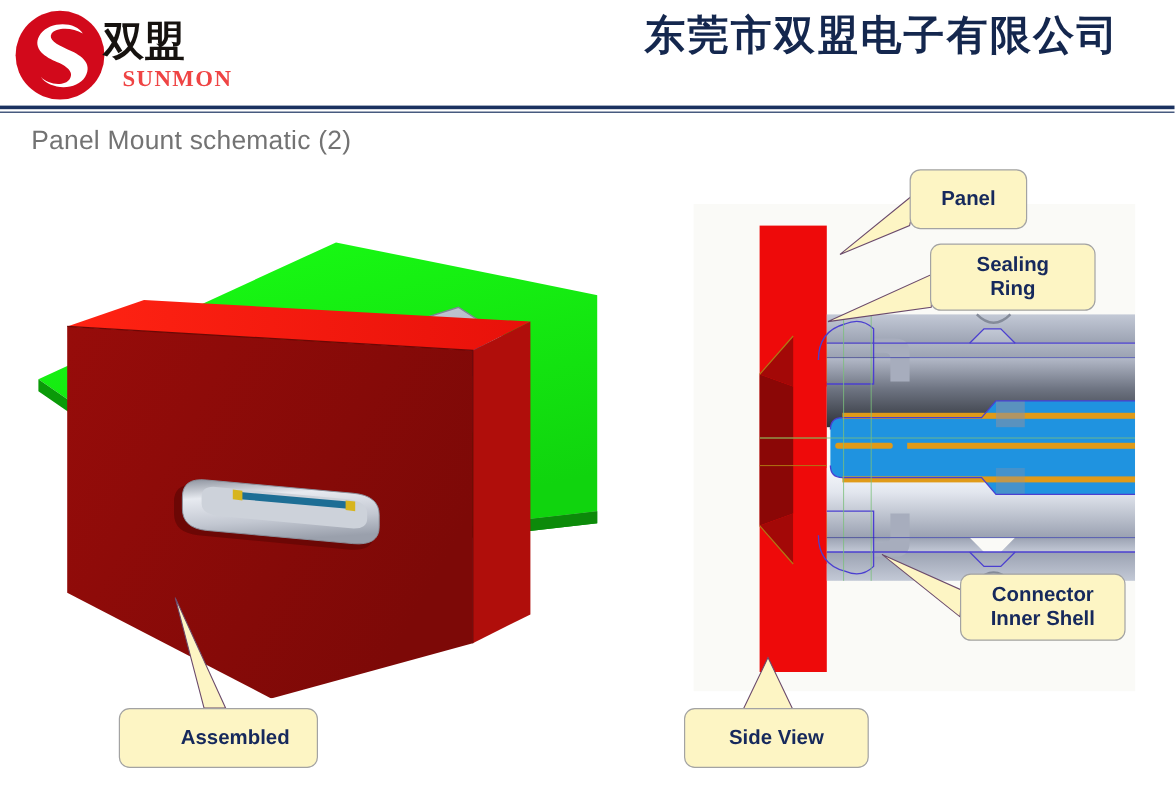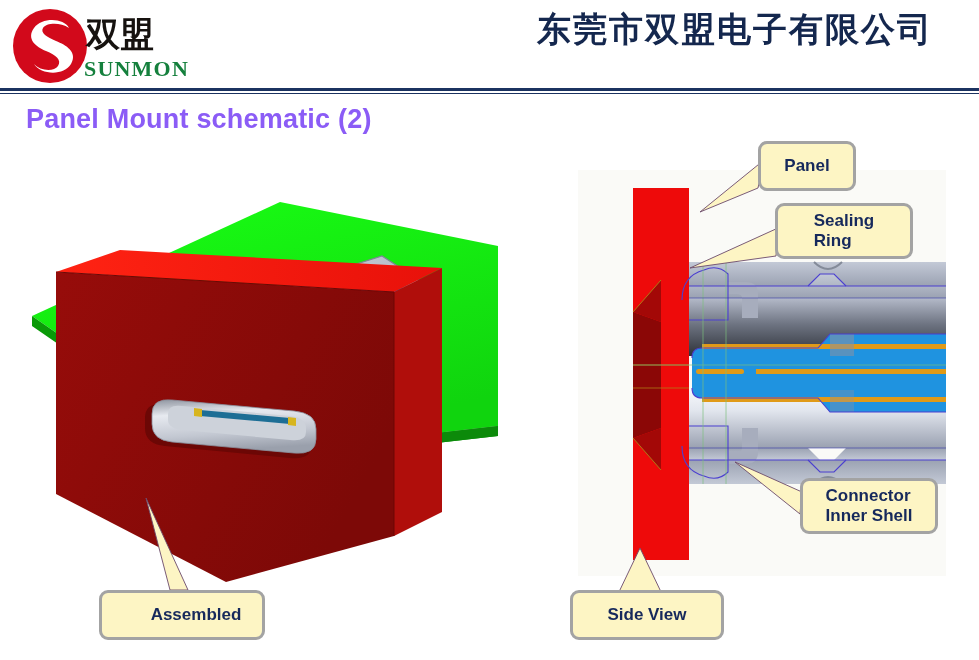--- a/index.html
+++ b/index.html
@@ -10,64 +10,64 @@
     overflow:hidden;
     position:relative;
   }
   .slide{position:absolute;inset:0;width:979px;height:660px;overflow:hidden;background:#fff;}
 
   
   .header{position:absolute;left:0;top:0;width:979px;height:92px;background:#ffffff;}
   .logo-wrap{position:absolute;left:12px;top:6px;width:175px;height:80px;}
   .logo-mark{position:absolute;left:0;top:2px;width:76px;height:76px;}
   .logo-cn{position:absolute;left:72px;top:4px;width:105px;height:48px;}
-  .logo-en{position:absolute;left:72px;top:50px;
+  .logo-en{position:absolute;left:90px;top:50px;
     font-family:"Liberation Serif", serif;
-    font-weight:bold;font-size:22px;letter-spacing:1.2px;color:#15803d;}
+    font-weight:bold;font-size:19px;letter-spacing:1.2px;color:#ef4444;}
 
   .company-name{
     position:absolute;left:500px;top:0;width:470px;height:60px;
     display:flex;align-items:center;justify-content:center;
     font-family:Liberation Serif, serif;
     font-weight:bold;font-size:34px;letter-spacing:2px;color:#14274e;
     white-space:nowrap;
   }
   .rule-outer{position:absolute;left:0;top:88px;width:979px;height:3px;background:#1b3260;}
   .rule-inner{position:absolute;left:0;top:93px;width:979px;height:1px;background:#1b3260;}
 
   
   .slide-title{
     position:absolute;left:26px;top:104px;
-    font-size:27px;font-weight:bold;color:#8b5cf6;
+    font-size:22px;font-weight:normal;color:#737373;
     letter-spacing:0.2px;white-space:nowrap;
   }
 
   
   .fig-left{
     position:absolute;left:22px;top:194px;width:476px;height:388px;
     background:#ffffff;overflow:hidden;
   }
   .fig-right{
     position:absolute;left:578px;top:170px;width:368px;height:406px;
     background:#fafaf7;overflow:hidden;
   }
   .fig-svg{display:block;width:100%;height:100%;}
 
   
   .callout{
     position:absolute;
     background:#fdf5c4;
-    border:3px solid #a3a3a3;
+    border:1px solid #a3a3a3;
     border-radius:9px;
     color:#16295c;
     font-weight:bold;
     font-size:17px;
     line-height:1.18;
     display:flex;align-items:center;justify-content:center;
-    text-align:left;
+    text-align:center;
     box-sizing:border-box;
     z-index:6;
   }
   .callout-tail{position:absolute;z-index:5;overflow:visible;}
   .leader{position:absolute;z-index:4;overflow:visible;pointer-events:none;}
 
   #callout-panel{left:758px;top:141px;width:98px;height:50px;}
   #callout-sealing{left:775px;top:203px;width:138px;height:56px;}
   #callout-inner-shell{left:800px;top:478px;width:138px;height:56px;}
   #callout-assembled{left:99px;top:590px;width:166px;height:50px;padding-left:28px;}

